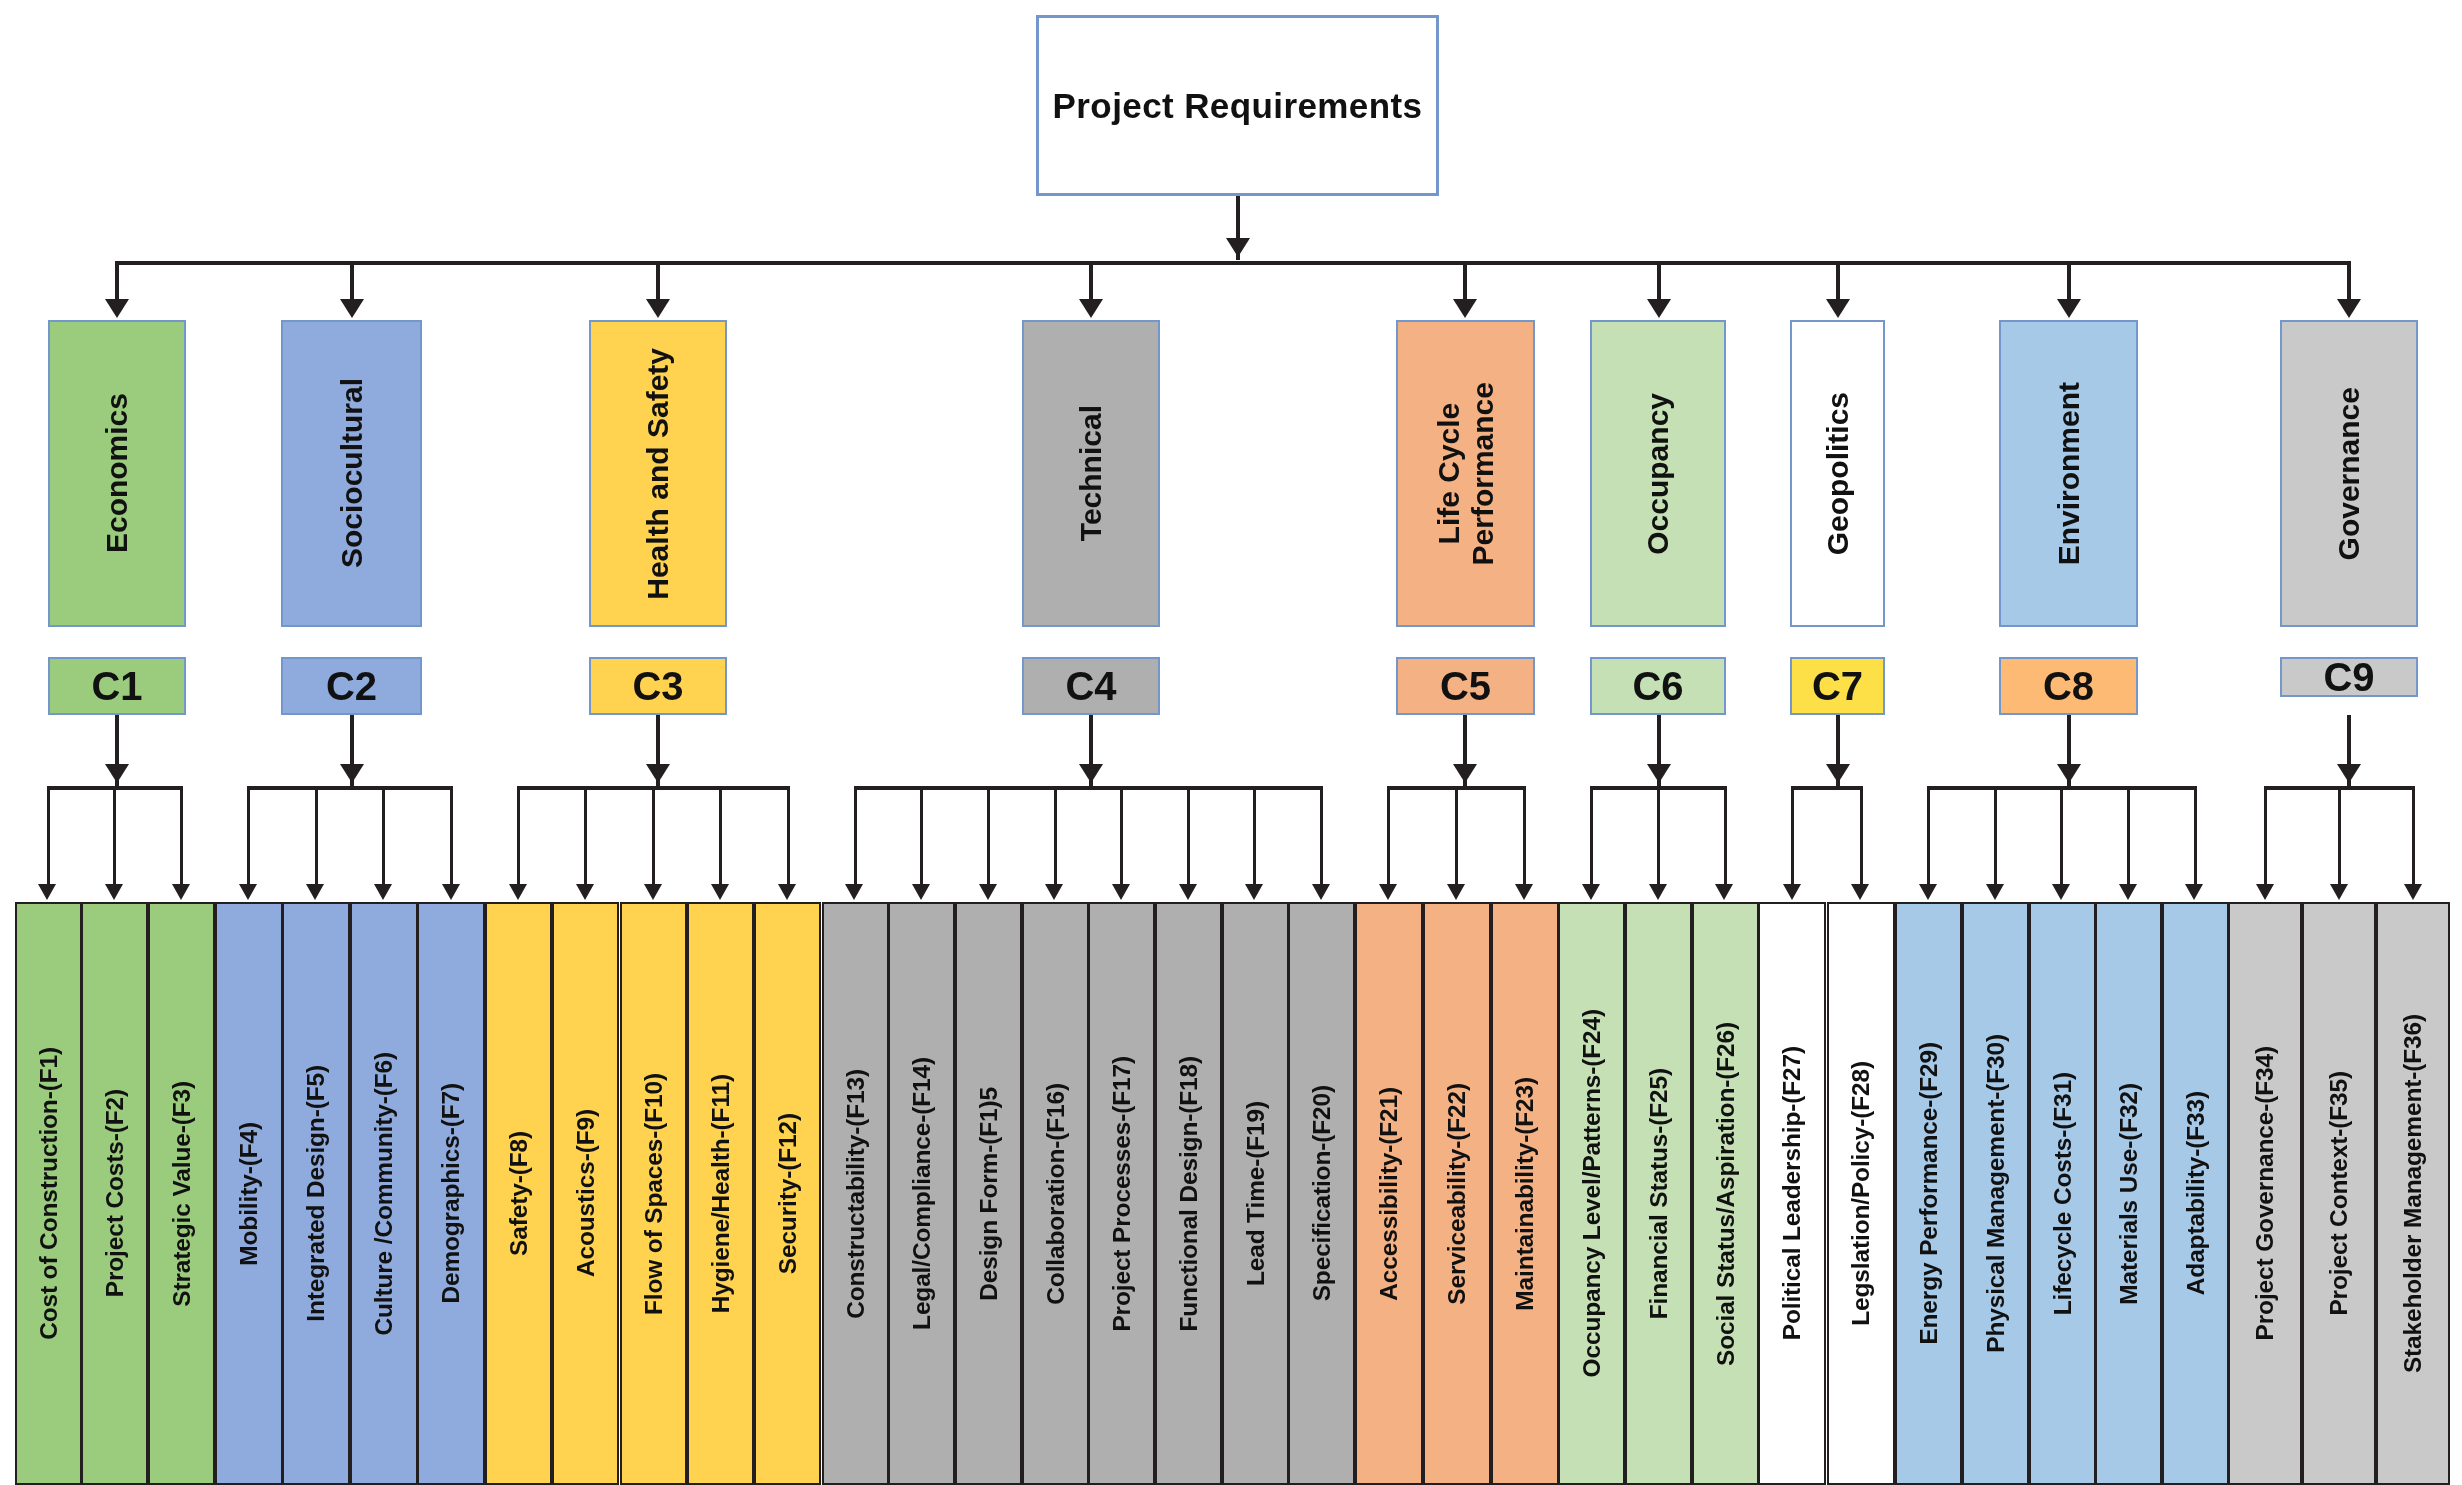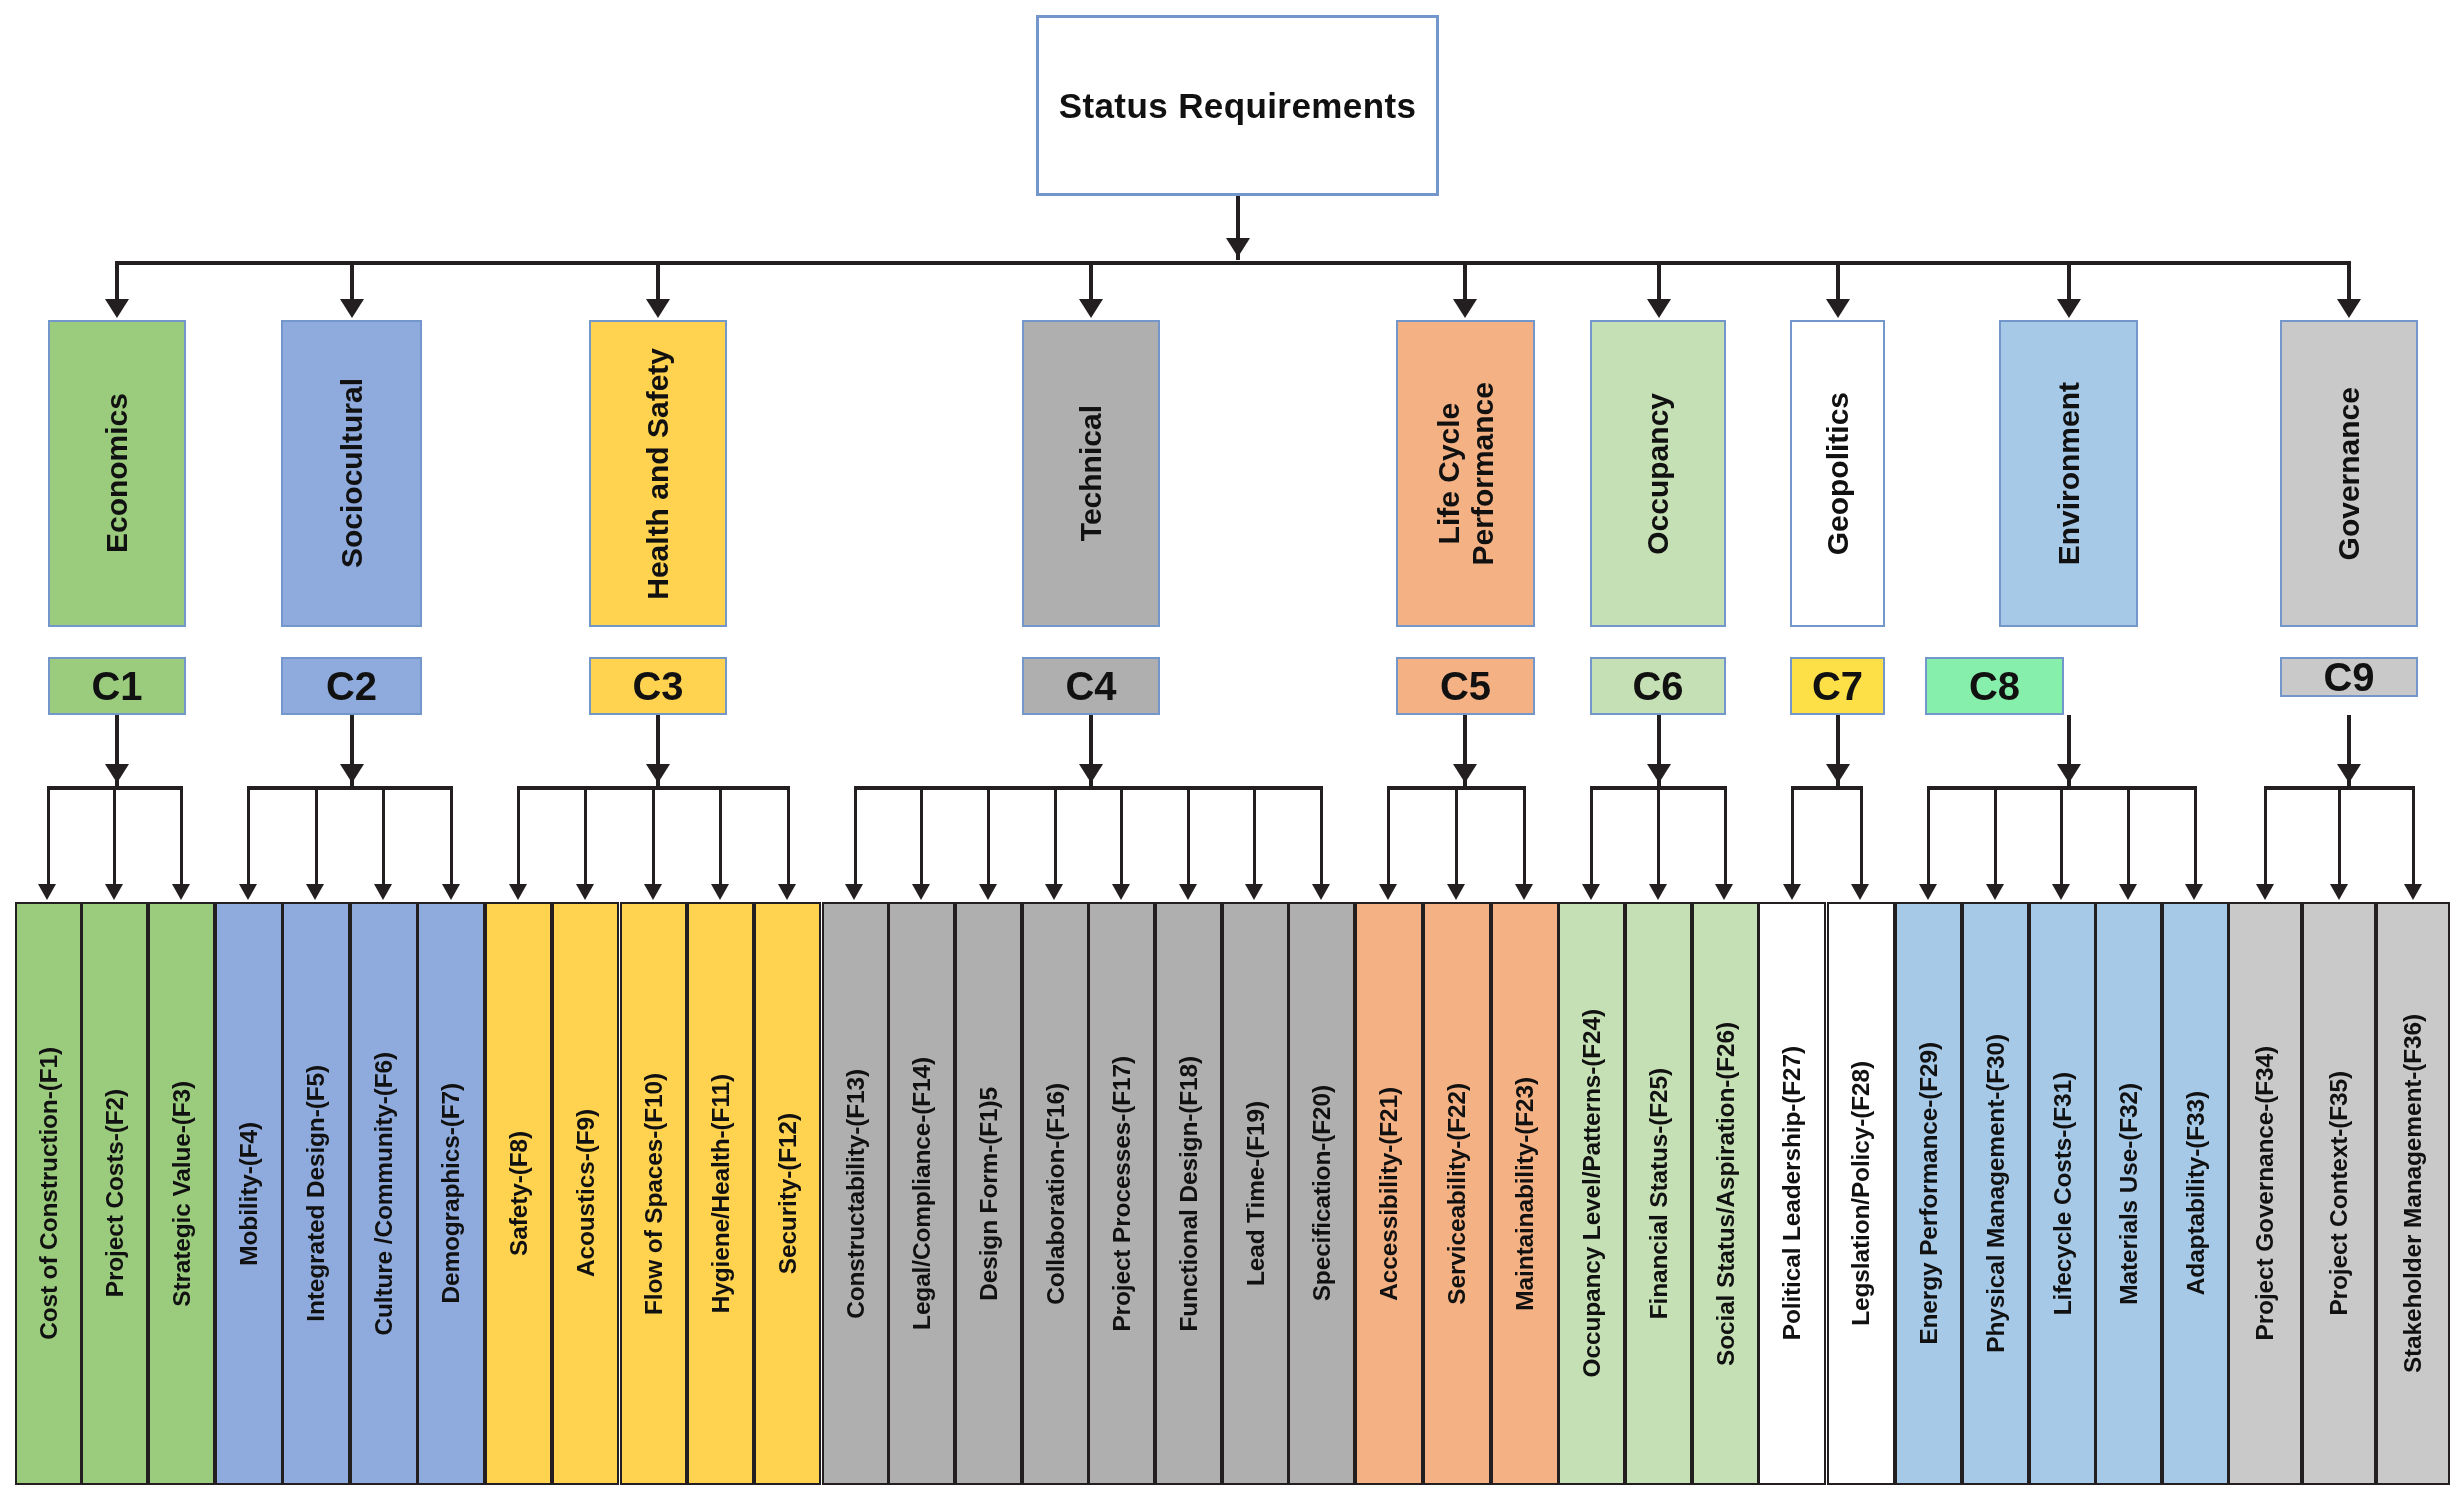--- a/index.html
+++ b/index.html
@@ -37,21 +37,21 @@
     overflow:hidden;}
   .factor .vtxt{writing-mode:vertical-rl;transform:rotate(180deg);
     font-size:24.4px;font-weight:bold;color:#111;white-space:nowrap;letter-spacing:-0.1px;}
 </style>
 </head>
 <body>
 
 <div id="stage">
 
   <div class="root-box">
-    <span>Status Requirements</span>
+    <span>Project Requirements</span>
   </div>
 
   <div id="top-connectors">
       <div class="vline" style="left: 1236px; top: 196px; height: 64px;"></div>
       <div class="arrow" style="left: 1226px; top: 238px;"></div>
       <div class="hline" style="left: 117px; top: 261px; width: 2232px;"></div>
       <div class="vline" style="left: 115px; top: 261px; height: 41px;"></div>
       <div class="arrow" style="left: 105px; top: 299px;"></div>
       <div class="vline" style="left: 350px; top: 261px; height: 41px;"></div>
       <div class="arrow" style="left: 340px; top: 299px;"></div>
@@ -111,21 +111,21 @@
       </div>
       <div class="cat" style="left: 1790px; top: 320px; width: 95px; height: 307px; background: rgb(255, 255, 255);">
         <span class="vtxt">Geopolitics</span>
       </div>
       <div class="code" style="left: 1790px; top: 657px; width: 95px; height: 58px; background: #fde047;">
         <span>C7</span>
       </div>
       <div class="cat" style="left: 1999px; top: 320px; width: 139px; height: 307px; background: rgb(166, 201, 232);">
         <span class="vtxt">Environment</span>
       </div>
-      <div class="code" style="left: 1925px; top: 657px; width: 139px; height: 58px; background: #86efac;">
+      <div class="code" style="left: 1999px; top: 657px; width: 139px; height: 58px; background: #fdba74;">
         <span>C8</span>
       </div>
       <div class="cat" style="left: 2280px; top: 320px; width: 138px; height: 307px; background: rgb(201, 201, 201);">
         <span class="vtxt">Governance</span>
       </div>
       <div class="code" style="left: 2280px; top: 657px; width: 138px; height: 40px; background: rgb(201, 201, 201);">
         <span>C9</span>
       </div>
     </div>
 

